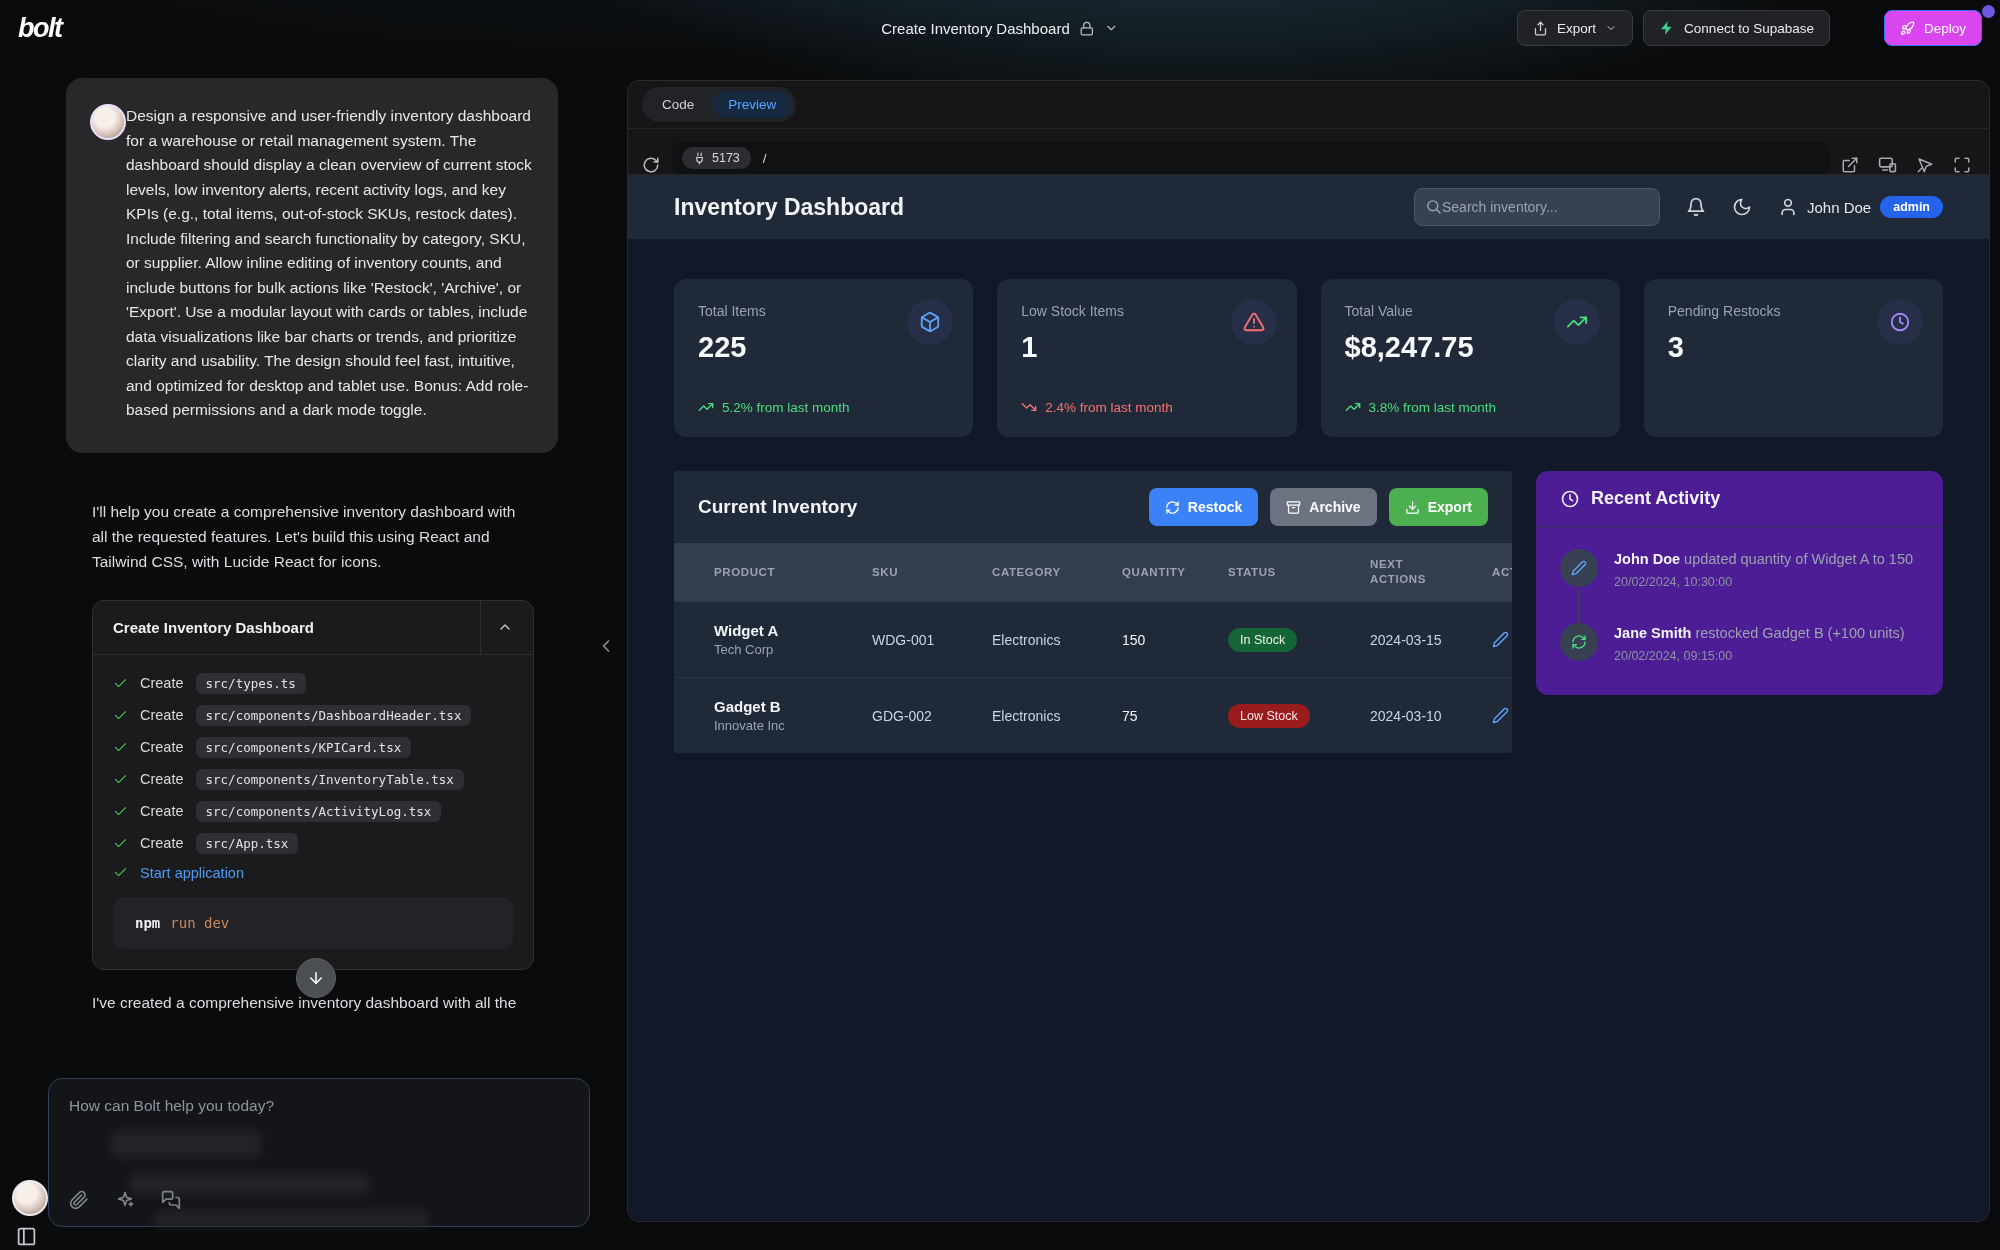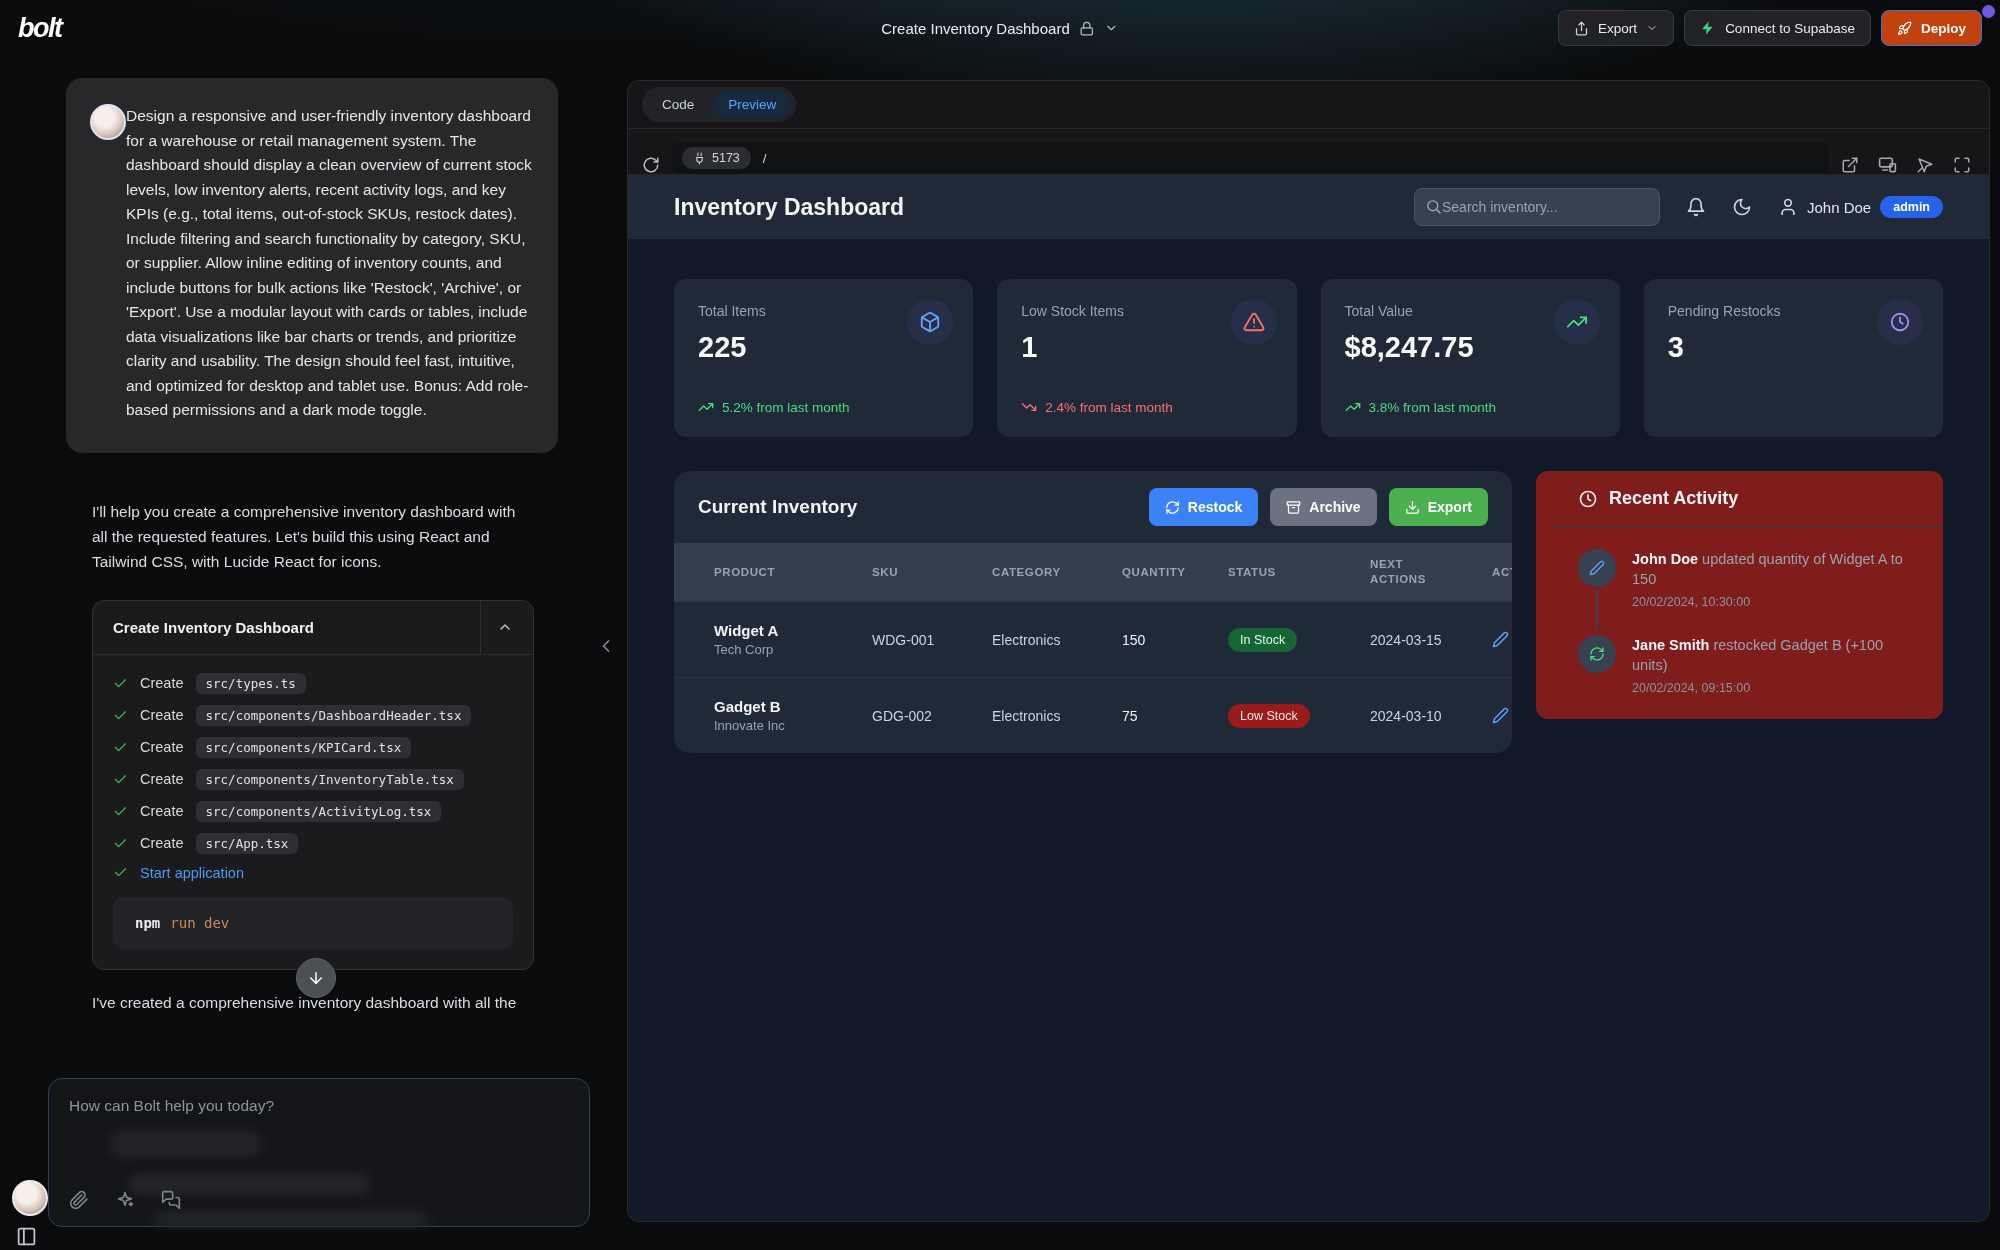--- a/index.html
+++ b/index.html
@@ -19,21 +19,21 @@
   
   .topbar { position:absolute; top:0; left:0; right:0; height:56px; display:flex; align-items:center; padding:0 18px; }
   .logo { font-size:27px; font-weight:800; font-style:italic; letter-spacing:-1.5px; color:#fff; }
   .tb-center { position:absolute; left:50%; top:0; transform:translateX(-50%); height:56px; display:flex; align-items:center; gap:10px; }
   .tb-title { font-size:15px; color:#eceef1; }
   .tb-center .ico { color:#b9bcc2; }
   .tb-right { margin-left:auto; display:flex; align-items:center; gap:10px; }
   .tb-btn { display:flex; align-items:center; gap:9px; height:36px; padding:0 15px; border-radius:8px;
             background:#202225; border:1px solid #383b41; color:#e9eaec; font-size:13.5px; cursor:pointer; }
   .tb-btn .ico { color:#cfd2d6; }
-  .tb-btn.deploy { background:#c2410c; border-color:#3574f2; color:#fff; font-weight:700; }
+  .tb-btn.deploy { background:#d946ef; border-color:#3574f2; color:#fff; font-weight:400;margin-left:44px; }
   .tb-btn.deploy .ico { color:#fff; }
   .supa-bolt { color:#3ecf8e; }
   .corner-dot { position:absolute; top:5px; right:5px; width:13px; height:13px; border-radius:50%; background:#6d5ae0; }
 
   
   .chat { position:absolute; left:66px; top:78px; width:492px; }
   .bubble { background:#28282b; border-radius:16px; padding:26px 26px 30px 24px; display:flex; }
   .avatar { width:36px; height:36px; border-radius:50%; flex:none;
             background: radial-gradient(circle at 40% 35%, #f7efe9 0 35%, #d9c6bc 60%, #8c7468 100%);
             border:2px solid #e7def7; }
@@ -114,41 +114,41 @@
   .kpi { position:relative; background:#1f2937; border-radius:12px; padding:24px; height:158px; }
   .kpi .k-label { font-size:14px; color:#9ca3af; }
   .kpi .k-value { font-size:29px; font-weight:700; color:#f9fafb; margin-top:12px; }
   .kpi .k-trend { position:absolute; left:24px; bottom:22px; display:flex; align-items:center; gap:8px; font-size:13.5px; }
   .k-trend.up { color:#4ade80; } .k-trend.down { color:#f87171; }
   .kpi .k-ic { position:absolute; top:20px; right:20px; width:46px; height:46px; border-radius:50%;
                background:#262f47; display:flex; align-items:center; justify-content:center; }
   .c-blue{color:#60a5fa} .c-red{color:#f87171} .c-green{color:#4ade80} .c-purple{color:#a78bfa}
 
   .main-row { display:grid; grid-template-columns:838px 1fr; gap:24px; margin-top:34px; align-items:start; }
-  .inv-card { background:#1f2937; border-radius:16px; overflow:hidden; }
+  .inv-card { background:#1f2937; border-radius:3px; overflow:hidden; }
   .inv-head { display:flex; align-items:center; padding:17px 24px; }
   .inv-title { font-size:19px; font-weight:700; color:#f3f4f6; }
   .inv-actions { margin-left:auto; display:flex; gap:12px; }
   .act-btn { display:flex; align-items:center; gap:8px; height:38px; padding:0 16px; border-radius:8px;
              font-size:14px; font-weight:600; color:#fff; border:none; cursor:pointer; font-family:inherit;justify-content:space-between; }
   .b-restock { background:#3b82f6; } .b-archive { background:#6b7280; } .b-export { background:#4caf50; }
   .tgrid { display:grid; grid-template-columns:158px 120px 130px 106px 142px 122px 1fr; align-items:center; padding:0 40px; }
   .thead { background:#333d4d; height:58px; font-size:11.5px; font-weight:700; letter-spacing:.6px; color:#9ca3af; }
   .thead .wrap { display:block; width:72px; line-height:15px; }
   .thead .last { justify-self:end; }
   .trow { height:76px; border-top:1px solid #2a3547; }
   .p-name { font-size:15px; font-weight:600; color:#f3f4f6; }
   .p-sub { font-size:13px; color:#9ca3af; margin-top:3px; }
   .cell { font-size:14px; color:#cbd5e1; }
   .qty { color:#f3f4f6; font-weight:500; }
   .badge { display:inline-block; border-radius:999px; padding:5px 12px; font-size:12.5px; font-weight:500; color:#eaf6ee; }
   .bg-green { background:#166534; } .bg-red { background:#991b1b; color:#fbeaea; }
   .edit-btn { justify-self:end; color:#60a5fa; background:none; border:none; cursor:pointer; }
 
-  .act-card { background:#7f1d1d; border-radius:12px; overflow:hidden;padding-left:18px; }
+  .act-card { background:#4c1d95; border-radius:12px; overflow:hidden; }
   .act-head { display:flex; align-items:center; gap:11px; padding:17px 24px; border-bottom:1px solid #2b3648; color:#e5e7eb; }
   .act-title { font-size:18px; font-weight:700; color:#f3f4f6; }
   .act-body { position:relative; padding:22px 24px 24px; }
   .timeline-line { position:absolute; left:42px; top:62px; width:2px; height:40px; background:#374151; }
   .entry { display:flex; gap:16px; min-height:48px; }
   .entry + .entry { margin-top:26px; }
   .e-ic { width:38px; height:38px; border-radius:50%; background:#374151; flex:none;
           display:flex; align-items:center; justify-content:center; }
   .e-line1 { font-size:14.5px; color:#9ca3af; line-height:20px; }
   .e-line1 b { color:#f3f4f6; font-weight:700; }

